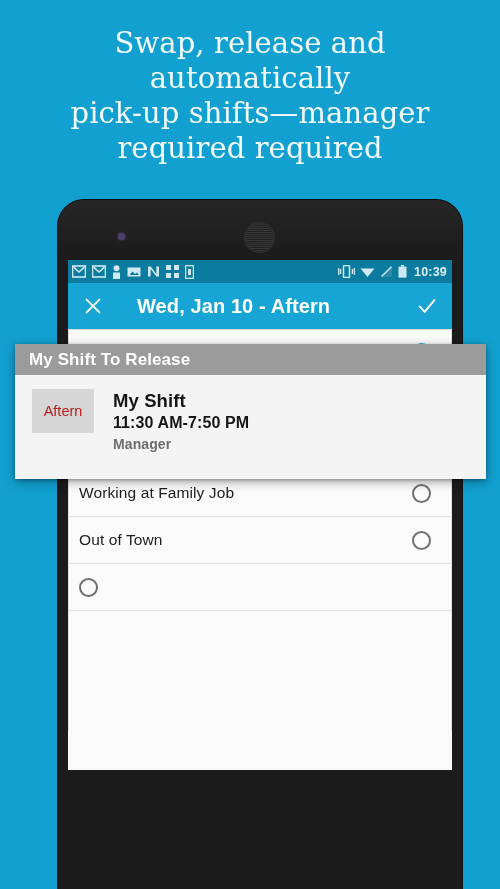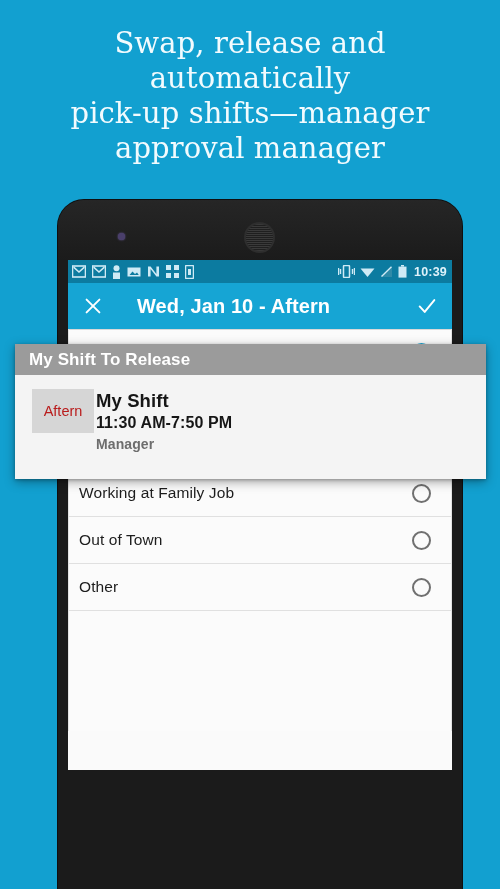--- a/index.html
+++ b/index.html
@@ -211,21 +211,21 @@
     width: 62px;
     height: 44px;
     background: #d6d6d6;
     color: #b91c1c;
     font-size: 14.5px;
     display: flex;
     align-items: center;
     justify-content: center;
     flex: none;
   }
-  .shift-info { margin-left: 2px; padding-top: 1px; }
+  .shift-info { margin-left: 19px; padding-top: 1px; }
   .shift-title {
     color: #161616;
     font-size: 18.5px;
     font-weight: 700;
     line-height: 22px;
     letter-spacing: 0.1px;
   }
   .shift-time {
     color: #161616;
     font-size: 16px;
@@ -244,21 +244,21 @@
 </style>
 </head>
 <body>
 
 <div id="screenshot">
 
   <div class="headline">
     <span class="hl-line">Swap, release and</span>
     <span class="hl-line">automatically</span>
     <span class="hl-line">pick-up shifts—manager</span>
-    <span class="hl-line">approval manager</span>
+    <span class="hl-line">required required</span>
   </div>
 
   <div class="phone">
     <div class="phone-top">
       <div class="phone-camera"></div>
       <div class="phone-speaker"></div>
     </div>
 
     <div class="screen">
 
@@ -339,21 +339,20 @@
         </div>
         <div class="list-row">
           <span class="row-label">Working at Family Job</span>
           <span class="radio"></span>
         </div>
         <div class="list-row">
           <span class="row-label">Out of Town</span>
           <span class="radio"></span>
         </div>
         <div class="list-row">
-          <span class="row-label">Other</span>
           <span class="radio"></span>
         </div>
       </div>
       <div class="list-tail"></div>
 
     </div>
   </div>
 
   <div class="dialog">
     <div class="dialog-header">

